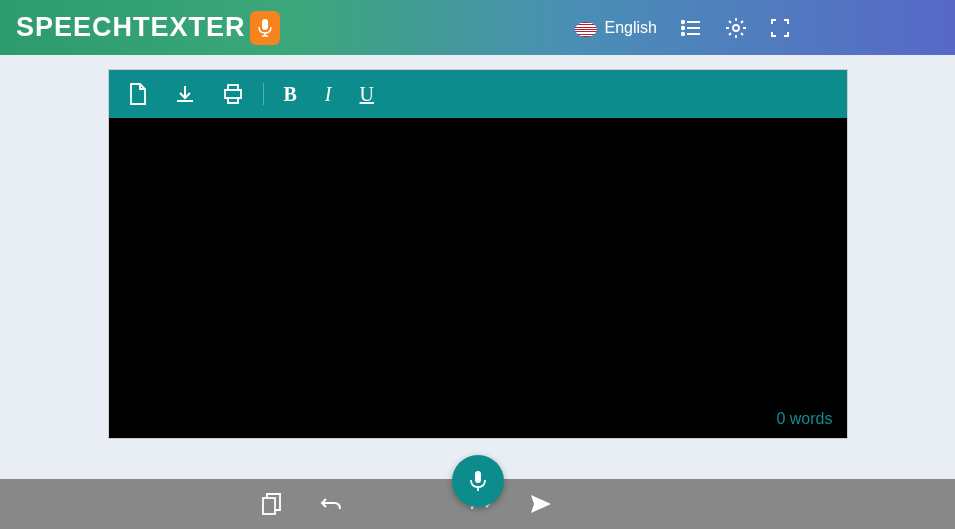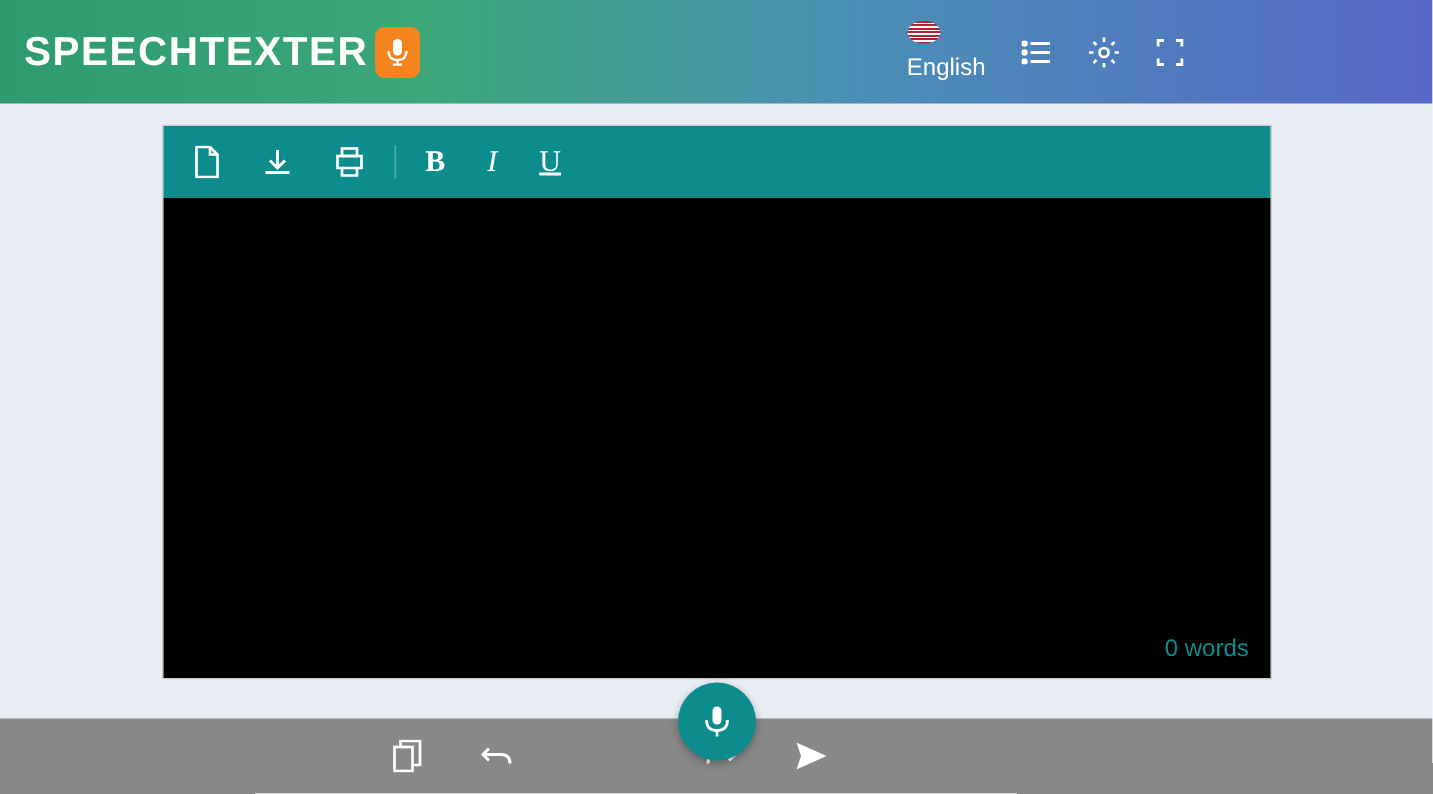--- a/index.html
+++ b/index.html
@@ -9,21 +9,21 @@
     }
     body {
       font-family: Arial, sans-serif;
       background: #e8eef4;
       width: 955px;
       height: 529px;
       overflow: hidden;
       position: relative;
     }
     .header {
-      height: 69px;
+      height: 55px;
       background: linear-gradient(90deg, #2d9b6e 0%, #3ba77a 30%, #4a8fb5 60%, #5768c8 100%);
       display: flex;
       align-items: center;
       justify-content: space-between;
       padding: 0 16px;
     }
     .logo {
       display: flex;
       align-items: center;
       gap: 4px;
@@ -44,24 +44,23 @@
       justify-content: center;
     }
     .header-right {
       display: flex;
       align-items: center;
       gap: 24px;
       margin-right: 150px;
     }
     .language-selector {
       display: flex;
-      align-items: flex-start;
+      align-items: flex-end;
       gap: 8px;
       cursor: pointer;
-      flex-direction: column;
     }
     .flag {
       width: 22px;
       height: 15px;
       background: linear-gradient(to bottom, #b22234 0%, #b22234 7.7%, white 7.7%, white 15.4%, #b22234 15.4%, #b22234 23.1%, white 23.1%, white 30.8%, #b22234 30.8%, #b22234 38.5%, white 38.5%, white 46.2%, #b22234 46.2%, #b22234 53.9%, white 53.9%, white 61.6%, #b22234 61.6%, #b22234 69.3%, white 69.3%, white 77%, #b22234 77%, #b22234 84.7%, white 84.7%, white 92.4%, #b22234 92.4%);
       border-radius: 50%;
       overflow: hidden;
       position: relative;
     }
     .language-text {

